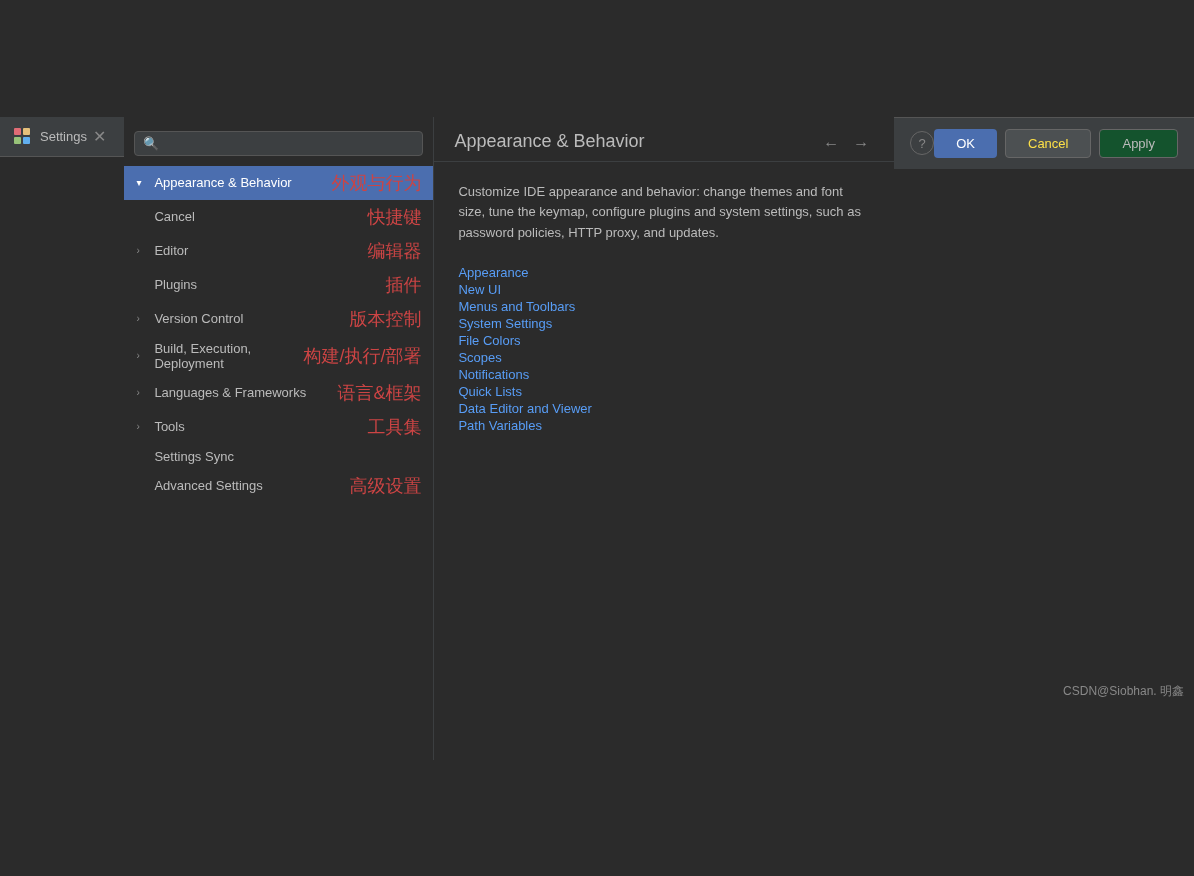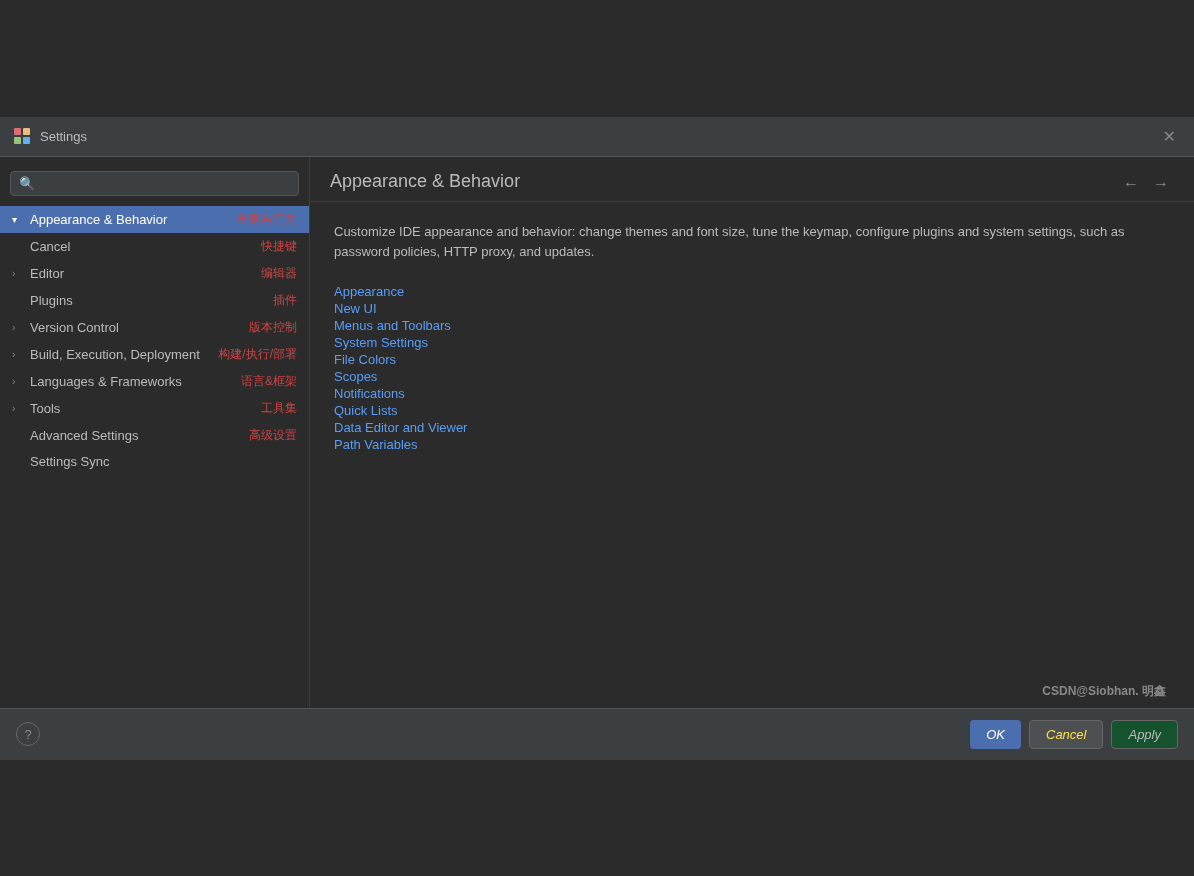--- a/index.html
+++ b/index.html
@@ -13,21 +13,21 @@
       align-items: center;
       width: 1194px;
       height: 876px;
       overflow: hidden;
     }
     .dialog {
       width: 1194px;
       height: 643px;
       background: #2b2b2b;
       display: flex;
-      flex-direction: column;
+      flex-direction: row;
       position: relative;
     }
     .title-bar {
       background: #3c3f41;
       height: 40px;
       display: flex;
       align-items: center;
       padding: 0 12px;
       border-bottom: 1px solid #555;
       flex-shrink: 0;
@@ -111,21 +111,21 @@
       margin-right: 6px;
       color: #888;
       width: 12px;
       display: inline-block;
     }
     .sidebar-item.active .chevron { color: #fff; }
     .sidebar-item .label { flex: 1; }
     .sidebar-annotation {
       color: #cc4444;
       font-family: 'SimHei', 'Microsoft YaHei', sans-serif;
-      font-size: 12px;
+      font-size: 18px;
       margin-left: 6px;
     }
     .main-panel {
       flex: 1;
       display: flex;
       flex-direction: column;
       padding: 0;
       background: #2b2b2b;
       overflow: hidden;
     }
@@ -199,50 +199,48 @@
       justify-content: center;
       color: #888;
       cursor: pointer;
       font-size: 13px;
     }
     .footer-right {
       display: flex;
       gap: 8px;
     }
     .btn {
-      padding: 6px 16px;
+      padding: 6px 22px;
       border-radius: 4px;
       font-size: 13px;
       cursor: pointer;
       border: none;
       outline: none;
-      font-style: italic;
     }
     .btn-ok {
       background: #4b6eaf;
       color: #ffffff;
     }
     .btn-cancel {
       background: #4c5052;
       color: #fde047;
       border: 1px solid #666;
     }
     .btn-apply {
       background: #14532d;
       color: #bbbbbb;
       border: 1px solid #666;
     }
     .watermark {
       position: absolute;
       bottom: 60px;
-      right: 28px;
+      right: 10px;
       color: #888;
       font-size: 12px;
       font-family: 'SimHei', 'Microsoft YaHei', sans-serif;
-      font-weight: bold;
     }
   </style>
 </head>
 <body>
 
 <div class="dialog">
 
   <div class="title-bar">
     <div class="title-bar-icon">
       <svg viewBox="0 0 18 18" fill="none">
@@ -300,26 +298,26 @@
             <span class="label">Languages &amp; Frameworks</span>
             <span class="sidebar-annotation">语言&amp;框架</span>
           </div>
           <div class="sidebar-item">
             <span class="chevron">›</span>
             <span class="label">Tools</span>
             <span class="sidebar-annotation">工具集</span>
           </div>
           <div class="sidebar-item">
             <span class="chevron"> </span>
+            <span class="label">Settings Sync</span>
+          </div>
+          <div class="sidebar-item">
+            <span class="chevron"> </span>
             <span class="label">Advanced Settings</span>
             <span class="sidebar-annotation">高级设置</span>
-          </div>
-          <div class="sidebar-item">
-            <span class="chevron"> </span>
-            <span class="label">Settings Sync</span>
           </div>
         </div>
     </div>
 
     <div class="main-panel">
       <div class="main-header">
         <span class="main-title">Appearance &amp; Behavior</span>
         <div class="nav-arrows">
           <span class="nav-arrow">←</span>
           <span class="nav-arrow">→</span>

